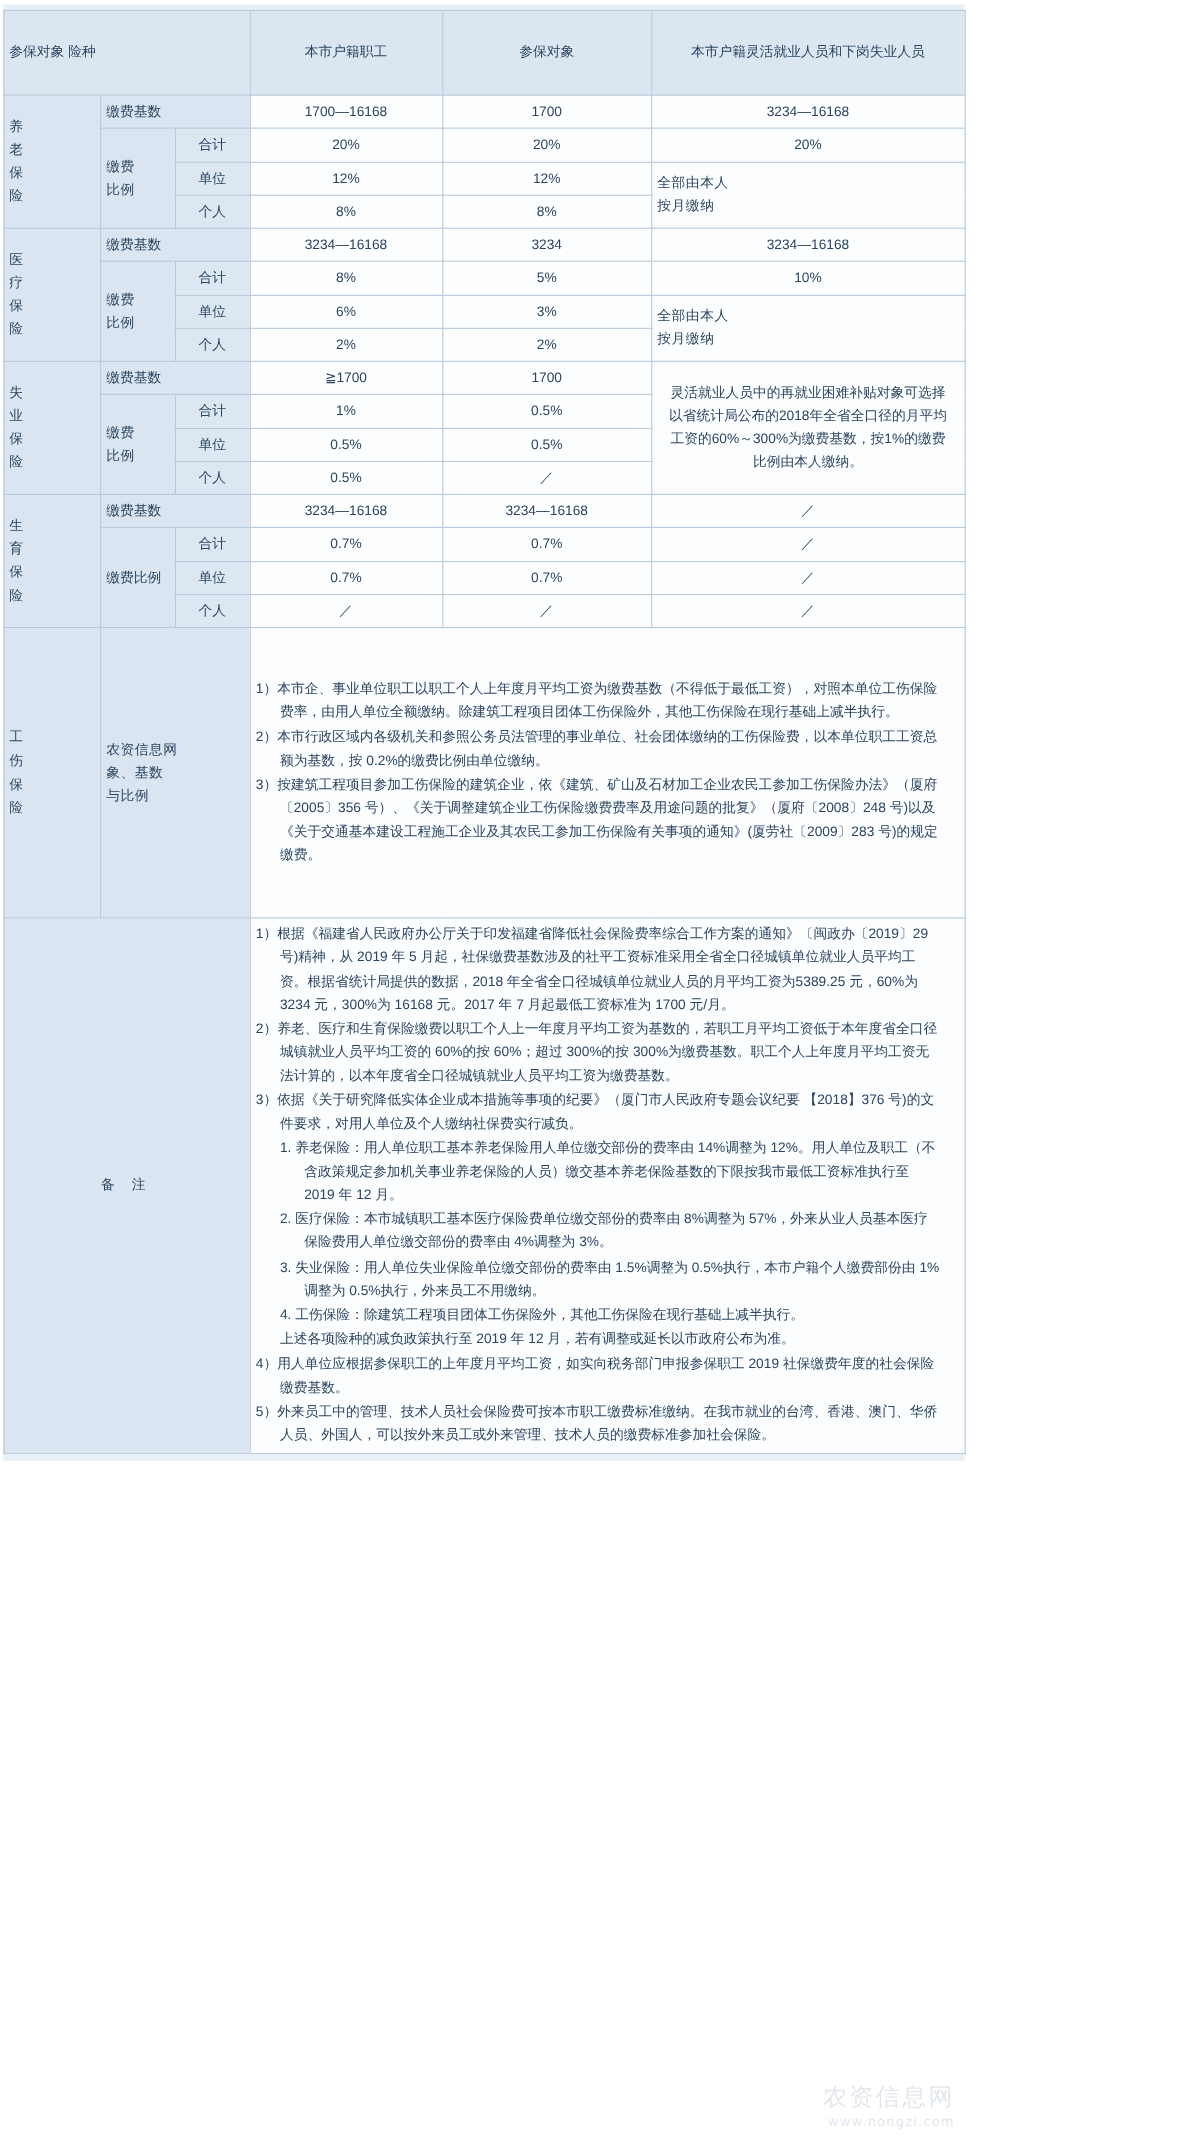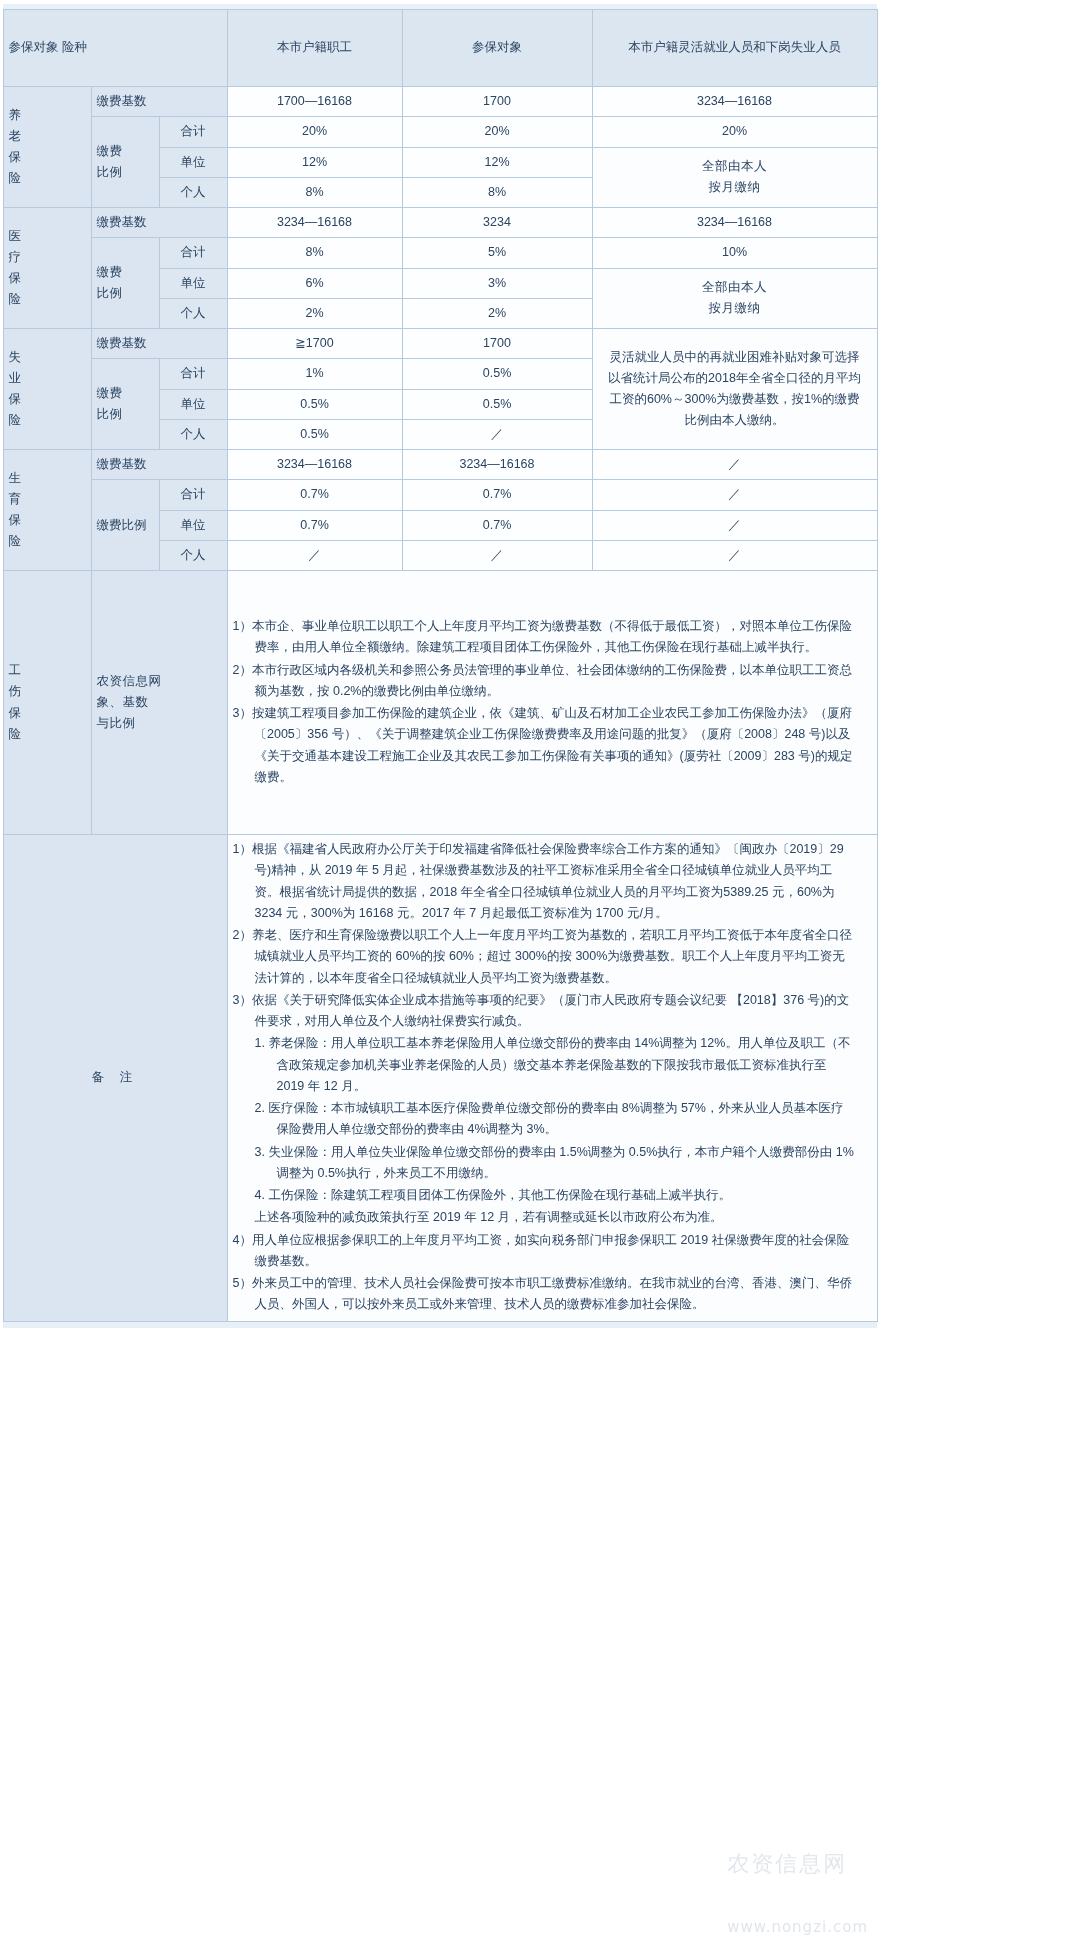--- a/index.html
+++ b/index.html
@@ -55,21 +55,20 @@
     font-size: 13px;
   }
   .val {
     background: #fdfeff;
     text-align: center;
     font-size: 12.5px;
     color: #3a4a5c;
   }
   .valq {
     background: #fbfdff;
-    text-align: center;
     font-size: 13px;
     color: #24405e;
     line-height: 1.95;
   }
   .vstack {
     letter-spacing: 0.5px;
     line-height: 1.75;
   }
   .vstack span {
     display: block;
@@ -122,25 +121,24 @@
     right: 12px;
     bottom: 10px;
     font-size: 22px;
     color: rgba(160,175,195,0.30);
     letter-spacing: 2px;
     font-family: "DejaVu Sans", sans-serif;
     pointer-events: none;
   }
   .wm small {
     display: block;
-    font-size: 15px;
+    font-size: 12px;
     letter-spacing: 1px;
     text-align: right;
     color: rgba(160,175,195,0.32);
-    margin-top: 39px;
   }
   .slash { font-size: 13px; color:#55627a; }
   .hdr-obj { text-align: left; padding-left: 8px; }
 </style>
 </head>
 <body>
 
 <div id="sheet">
 
   <div class="topstrip"></div>

